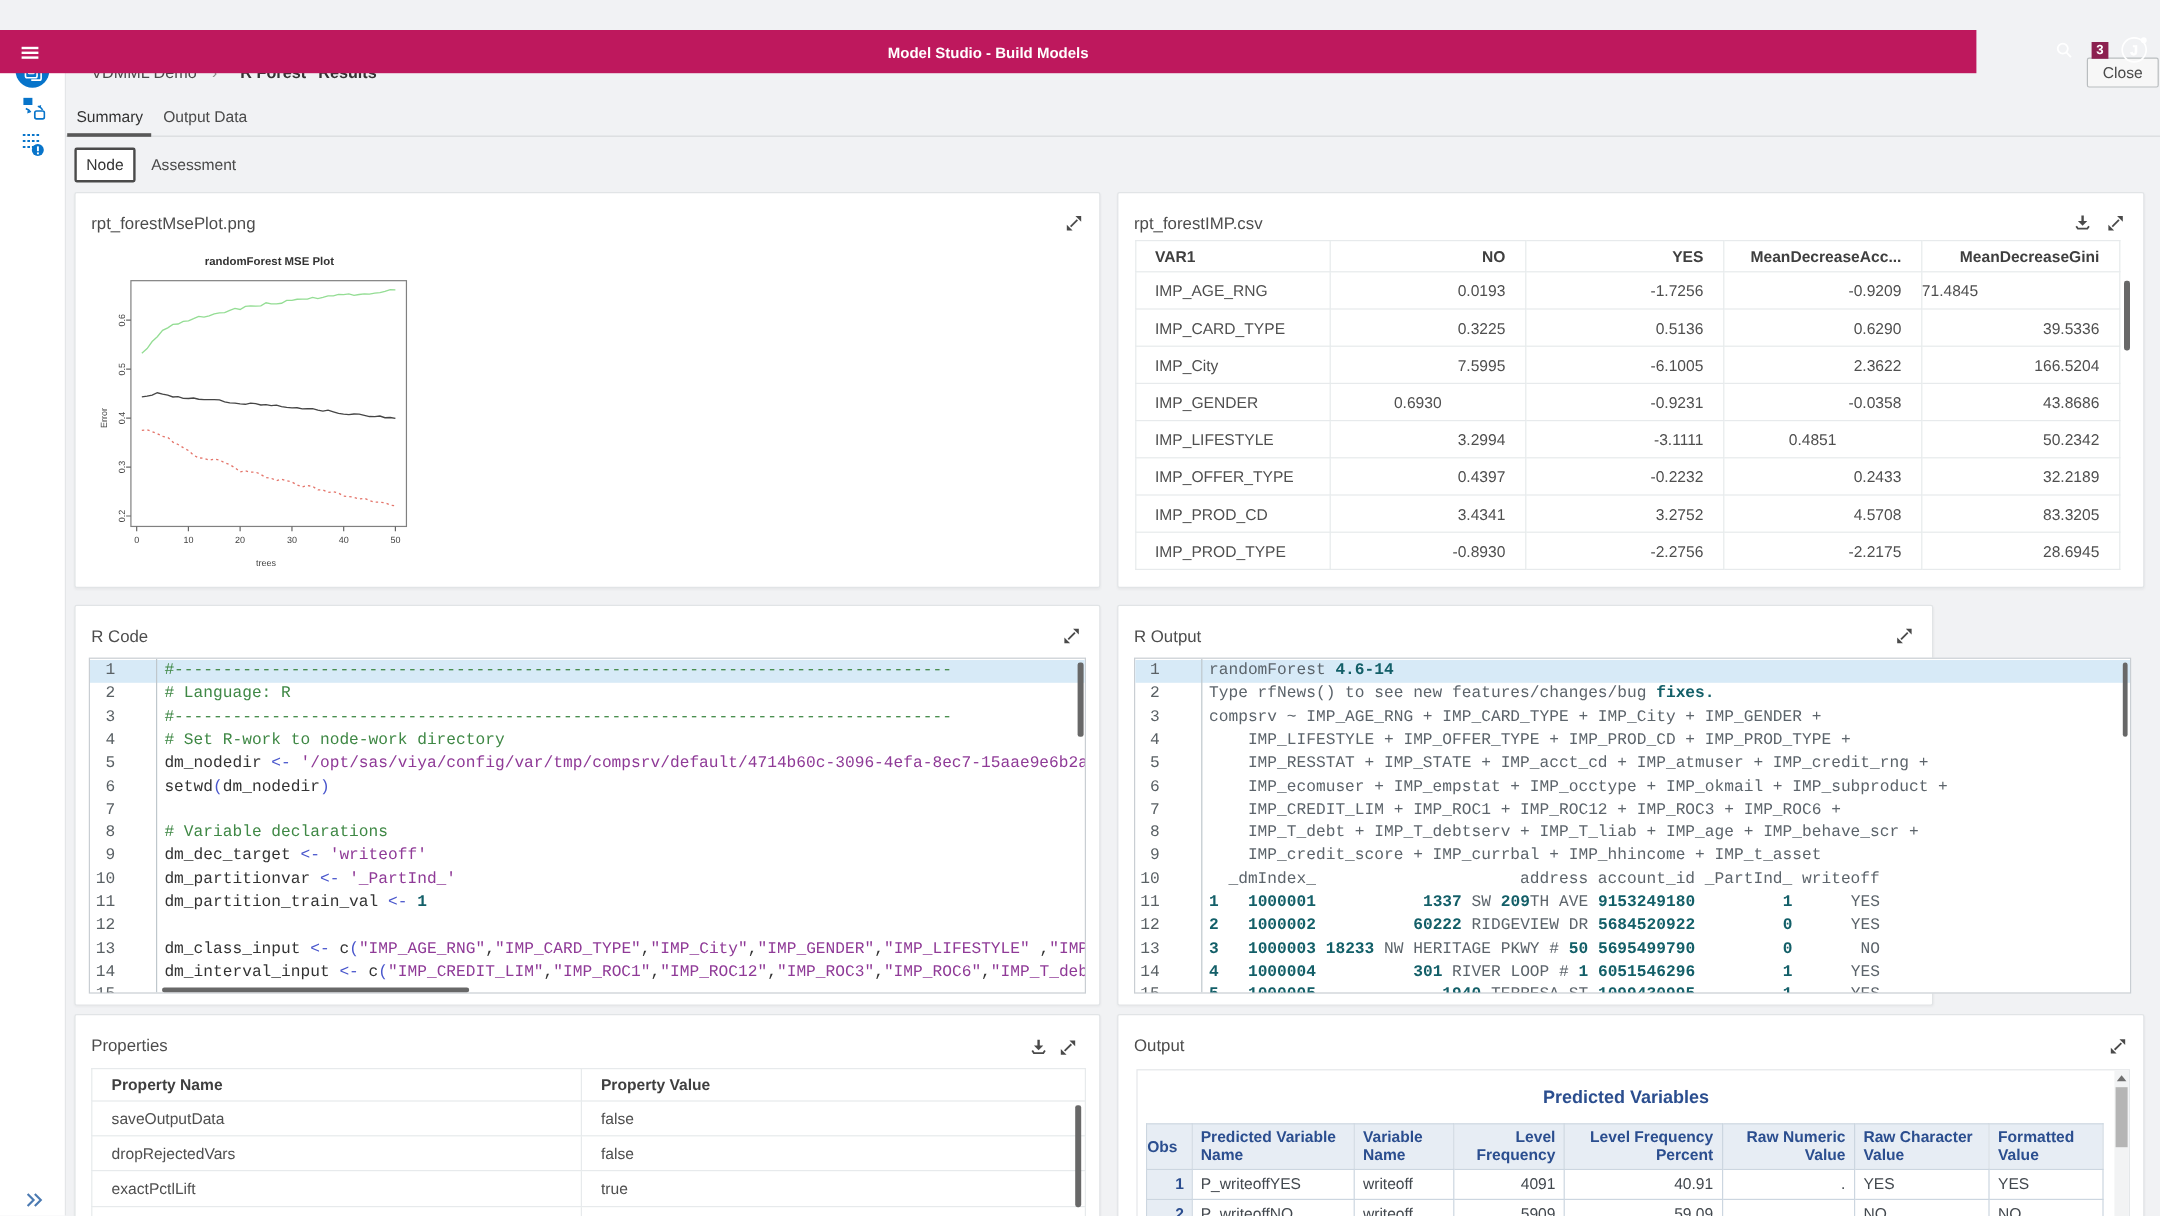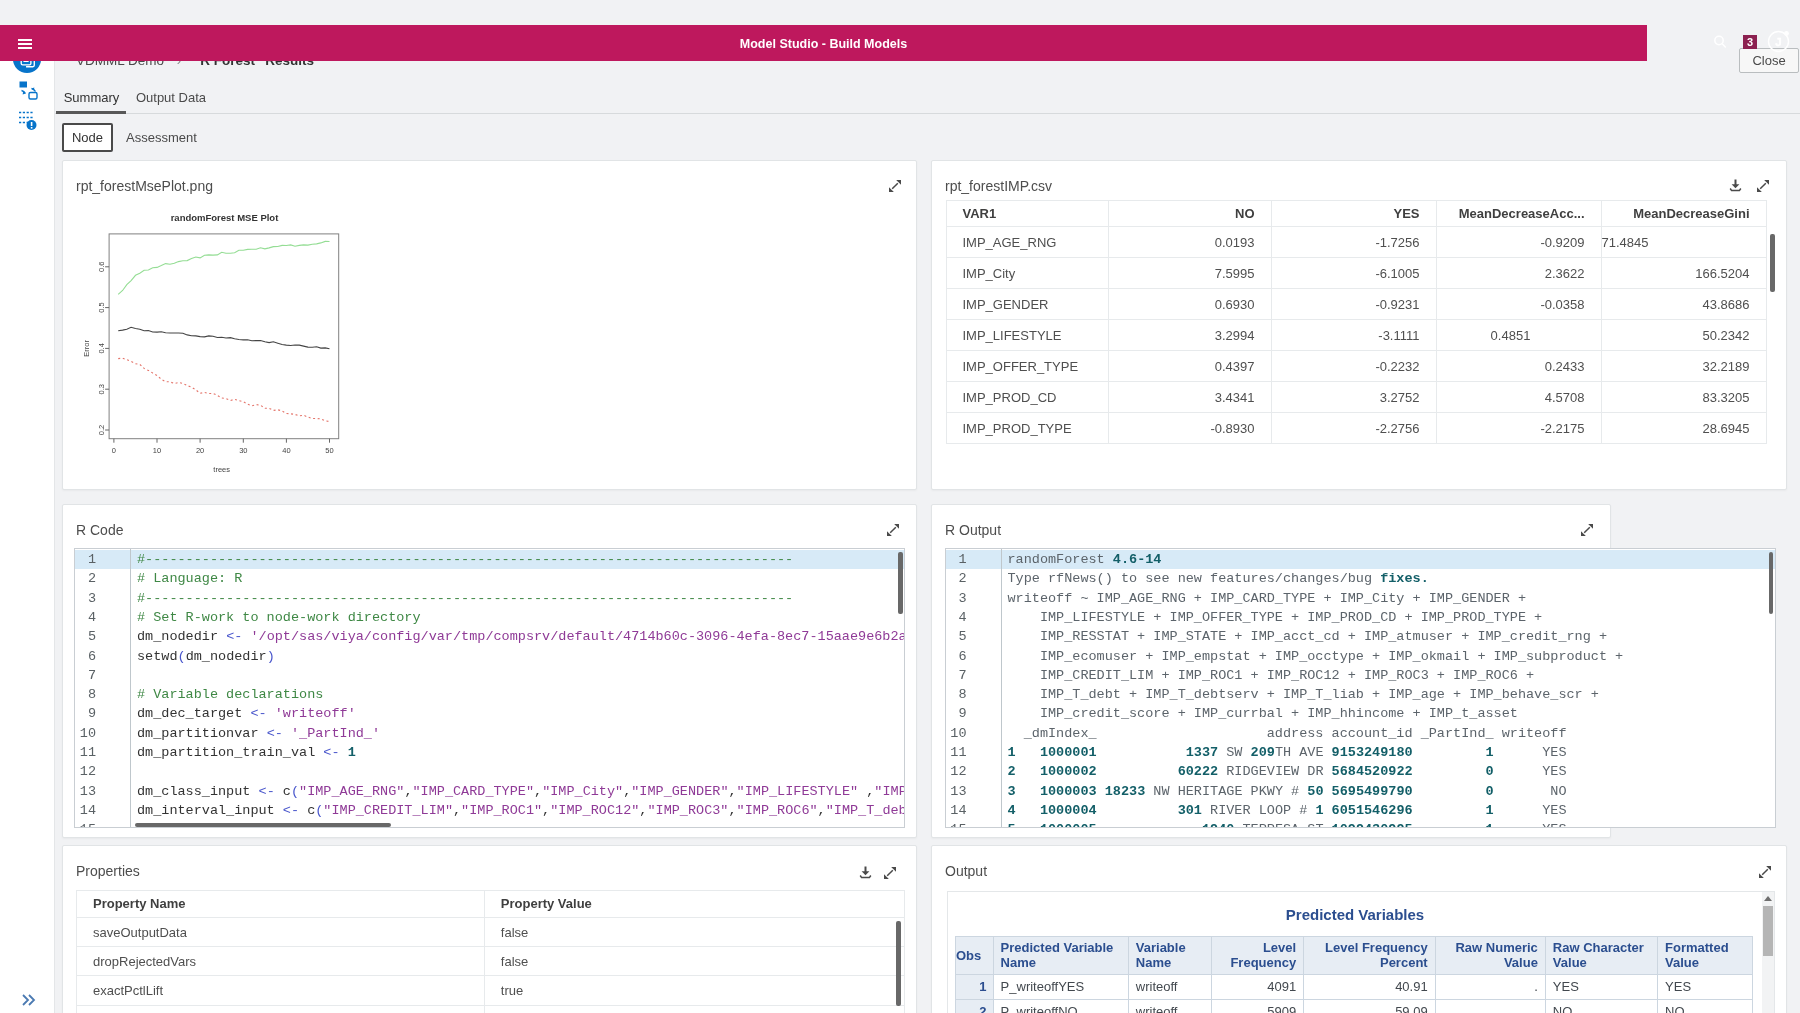--- a/index.html
+++ b/index.html
@@ -177,29 +177,36 @@
           <td style="text-align:right;padding-right:16px;">MeanDecreaseGini</td>
     </tr>
     <tr style="height:31px;color:#4f4f4f;">
           <td style="padding-left:16px;">IMP_AGE_RNG</td>
           <td style="text-align:right;padding-right:16px;">0.0193</td>
           <td style="text-align:right;padding-right:16px;">-1.7256</td>
           <td style="text-align:right;padding-right:16px;">-0.9209</td>
           <td style="text-align:left;padding-right:16px;margin-left:48px;">71.4845</td>
         </tr>
     <tr style="height:31px;color:#4f4f4f;">
+          <td style="padding-left:16px;">IMP_CARD_TYPE</td>
+          <td style="text-align:right;padding-right:16px;">0.3225</td>
+          <td style="text-align:right;padding-right:16px;">0.5136</td>
+          <td style="text-align:right;padding-right:16px;">0.6290</td>
+          <td style="text-align:right;padding-right:16px;">39.5336</td>
+        </tr>
+    <tr style="height:31px;color:#4f4f4f;">
           <td style="padding-left:16px;">IMP_City</td>
           <td style="text-align:right;padding-right:16px;">7.5995</td>
           <td style="text-align:right;padding-right:16px;">-6.1005</td>
           <td style="text-align:right;padding-right:16px;">2.3622</td>
           <td style="text-align:right;padding-right:16px;">166.5204</td>
         </tr>
     <tr style="height:31px;color:#4f4f4f;">
           <td style="padding-left:16px;">IMP_GENDER</td>
-          <td style="text-align:right;padding-right:16px;">0.6930</td>
+          <td style="text-align:center;padding-right:16px;">0.6930</td>
           <td style="text-align:right;padding-right:16px;">-0.9231</td>
           <td style="text-align:right;padding-right:16px;">-0.0358</td>
           <td style="text-align:right;padding-right:16px;">43.8686</td>
         </tr>
     <tr style="height:31px;color:#4f4f4f;">
           <td style="padding-left:16px;">IMP_LIFESTYLE</td>
           <td style="text-align:right;padding-right:16px;">3.2994</td>
           <td style="text-align:right;padding-right:16px;">-3.1111</td>
           <td style="text-align:center;padding-right:16px;margin-top:45px;">0.4851</td>
           <td style="text-align:right;padding-right:16px;">50.2342</td>
@@ -292,21 +299,21 @@
     <div class="gnum" style="top:136.6px;">8</div>
     <div class="gnum" style="top:155.9px;">9</div>
     <div class="gnum" style="top:175.2px;">10</div>
     <div class="gnum" style="top:194.5px;">11</div>
     <div class="gnum" style="top:213.8px;">12</div>
     <div class="gnum" style="top:233.1px;">13</div>
     <div class="gnum" style="top:252.4px;">14</div>
     <div class="gnum" style="top:271.7px;">15</div>
     <div class="cline w" style="top:1.5px;">randomForest <span class="n">4.6-14</span></div>
     <div class="cline w" style="top:20.8px;">Type rfNews() to see new features/changes/bug <span class="n">fixes.</span></div>
-    <div class="cline w" style="top:40.1px;">writeoff ~ IMP_AGE_RNG + IMP_CARD_TYPE + IMP_City + IMP_GENDER +</div>
+    <div class="cline w" style="top:40.1px;">compsrv ~ IMP_AGE_RNG + IMP_CARD_TYPE + IMP_City + IMP_GENDER +</div>
     <div class="cline w" style="top:59.4px;">    IMP_LIFESTYLE + IMP_OFFER_TYPE + IMP_PROD_CD + IMP_PROD_TYPE +</div>
     <div class="cline w" style="top:78.7px;">    IMP_RESSTAT + IMP_STATE + IMP_acct_cd + IMP_atmuser + IMP_credit_rng +</div>
     <div class="cline w" style="top:98px;">    IMP_ecomuser + IMP_empstat + IMP_occtype + IMP_okmail + IMP_subproduct +</div>
     <div class="cline w" style="top:117.3px;">    IMP_CREDIT_LIM + IMP_ROC1 + IMP_ROC12 + IMP_ROC3 + IMP_ROC6 +</div>
     <div class="cline w" style="top:136.6px;">    IMP_T_debt + IMP_T_debtserv + IMP_T_liab + IMP_age + IMP_behave_scr +</div>
     <div class="cline w" style="top:155.9px;">    IMP_credit_score + IMP_currbal + IMP_hhincome + IMP_t_asset</div>
     <div class="cline w" style="top:175.2px;">  _dmIndex_                     address account_id _PartInd_ writeoff</div>
     <div class="cline w" style="top:194.5px;"><span class="n">1</span>   <span class="n">1000001</span>           <span class="n">1337</span> SW <span class="n">209</span>TH AVE <span class="n">9153249180</span>         <span class="n">1</span>      YES</div>
     <div class="cline w" style="top:213.8px;"><span class="n">2</span>   <span class="n">1000002</span>          <span class="n">60222</span> RIDGEVIEW DR <span class="n">5684520922</span>         <span class="n">0</span>      YES</div>
     <div class="cline w" style="top:233.1px;"><span class="n">3</span>   <span class="n">1000003</span> <span class="n">18233</span> NW HERITAGE PKWY # <span class="n">50</span> <span class="n">5695499790</span>         <span class="n">0</span>       NO</div>

